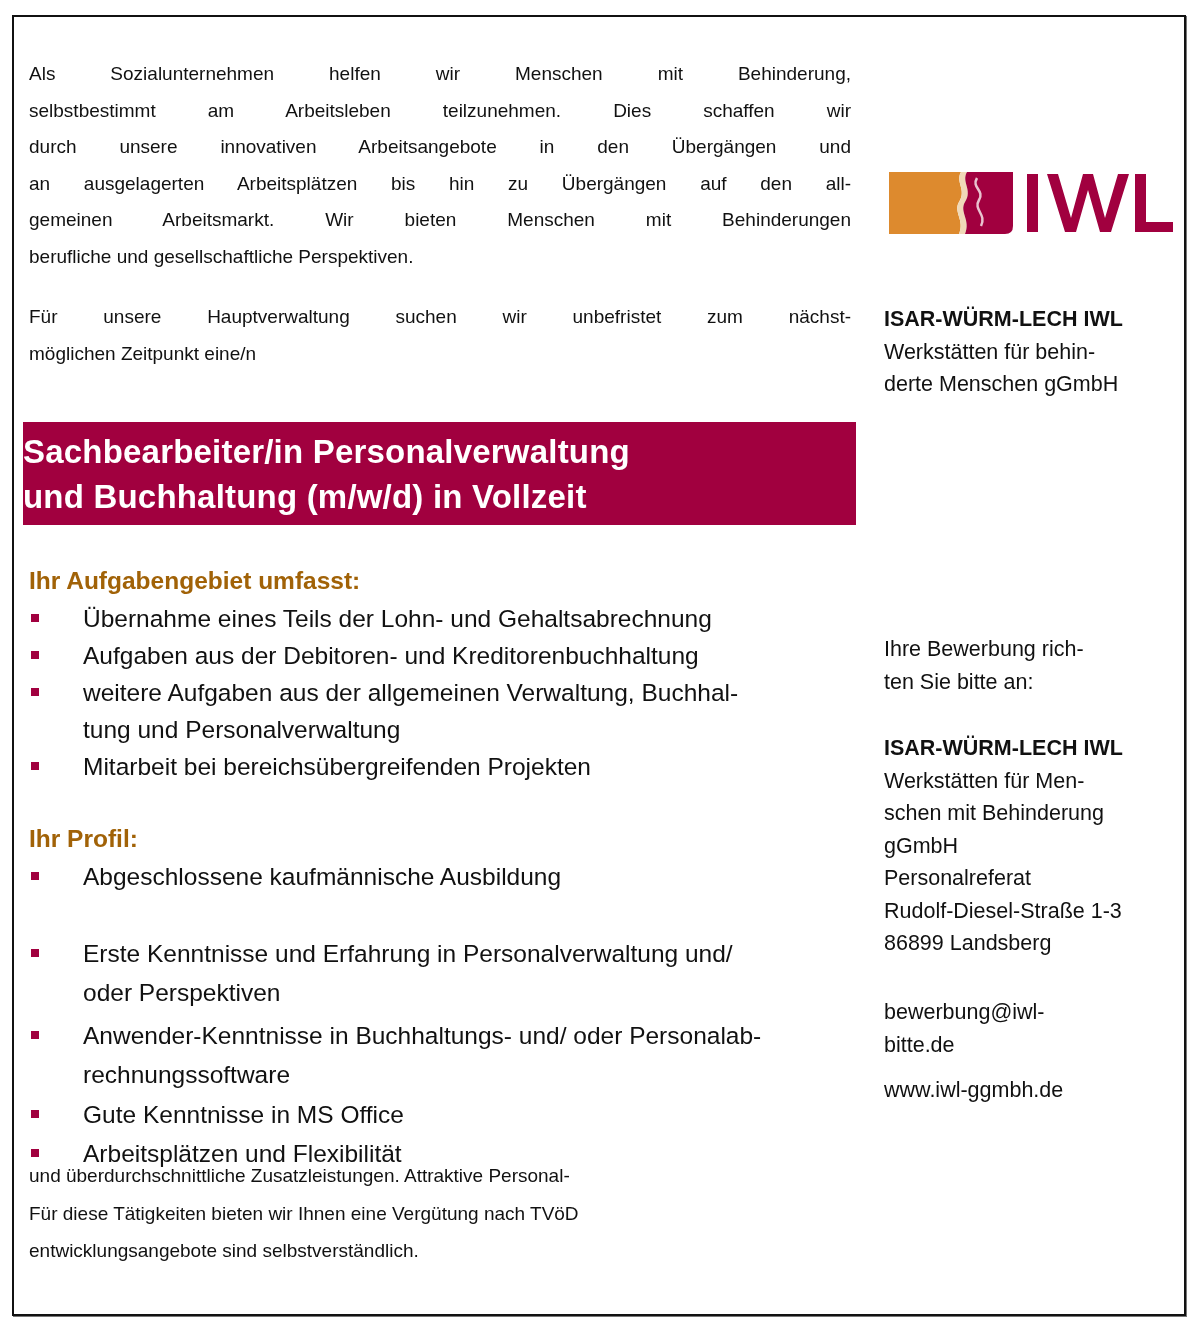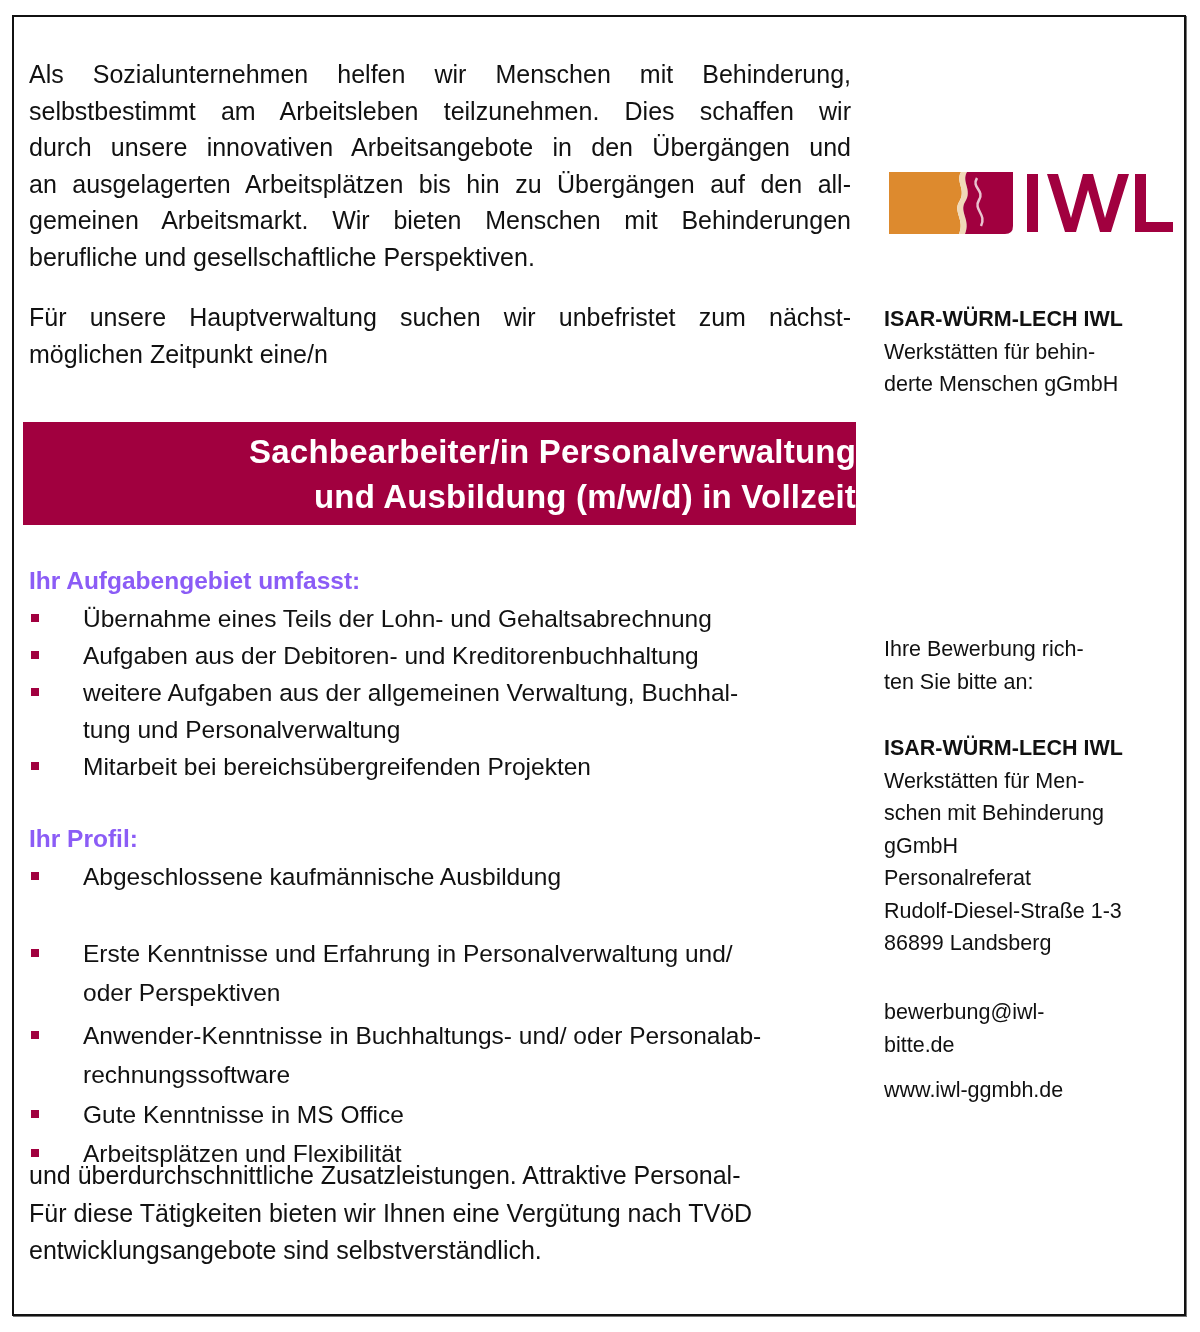--- a/index.html
+++ b/index.html
@@ -1,30 +1,30 @@
 <!DOCTYPE html>
 <html><head>
 <meta charset="utf-8">
 <style>
   html, body { margin:0; padding:0; background:#ffffff; }
   body { width:1200px; height:1332px; position:relative; overflow:hidden;
          font-family:"Liberation Sans", "DejaVu Sans", sans-serif; color:#111; }
   .frame { position:absolute; left:12px; top:15px; width:1174px; height:1301px;
            border:2px solid #111; box-sizing:border-box; box-shadow:1px 1px 0 #777; }
   .col-left { position:absolute; left:29px; width:822px; }
-  .para { font-size:25px; line-height:36.5px; margin:0; }
+  .para { font-size:19px; line-height:36.5px; margin:0; }
   .para .ln { display:block; white-space:nowrap; }
   .para.just .ln { text-align:justify; text-align-last:justify; white-space:normal; }
   .para.just .ln.last { text-align-last:left; }
   .banner { position:absolute; left:23px; top:422px; width:833px; height:103px;
             background:#a1003f; color:#fff; display:flex; flex-direction:column;
-            align-items:flex-end; justify-content:center; }
+            align-items:flex-start; justify-content:center; }
   .banner span { display:block; font-weight:bold; font-size:33px; line-height:45px;
                  letter-spacing:0.2px; white-space:nowrap; }
-  .heading { position:absolute; left:29px; color:#8b5cf6; font-weight:bold;
+  .heading { position:absolute; left:29px; color:#a16207; font-weight:bold;
              font-size:24.5px; line-height:32px; margin:0; white-space:nowrap; }
   ul.bullets { position:absolute; left:29px; width:822px; margin:0; padding:0; list-style:none; }
   ul.bullets li { position:relative; padding-left:54px; font-size:24.5px; white-space:nowrap; }
   ul.bullets li .bl { display:block; }
   ul.bullets li .sq { position:absolute; left:2px; width:8px; height:8px; background:#a1003f; }
   .logo { position:absolute; left:885px; top:168px; width:290px; height:70px; }
   .col-right { position:absolute; left:884px; width:300px; font-size:21.5px; line-height:32.5px; }
   .col-right .ln { display:block; white-space:nowrap; }
   .bold { font-weight:bold; }
 </style>
@@ -42,21 +42,21 @@
   <span class="ln last">berufliche und gesellschaftliche Perspektiven.</span>
 </p>
 
 <p class="para just col-left" style="top:299px;">
   <span class="ln">Für unsere Hauptverwaltung suchen wir unbefristet zum nächst-</span>
   <span class="ln last">möglichen Zeitpunkt eine/n</span>
 </p>
 
 <div class="banner">
   <span>Sachbearbeiter/in Personalverwaltung</span>
-  <span>und Ausbildung (m/w/d) in Vollzeit</span>
+  <span>und Buchhaltung (m/w/d) in Vollzeit</span>
 </div>
 
 <h2 class="heading" style="top:565px;">Ihr Aufgabengebiet umfasst:</h2>
 <ul class="bullets" style="top:600px;">
   <li style="line-height:37px;">
     <span class="sq" style="top:14px;"></span>
     <span class="bl">Übernahme eines Teils der Lohn- und Gehaltsabrechnung</span>
   </li>
   <li style="line-height:37px;">
     <span class="sq" style="top:14px;"></span>

